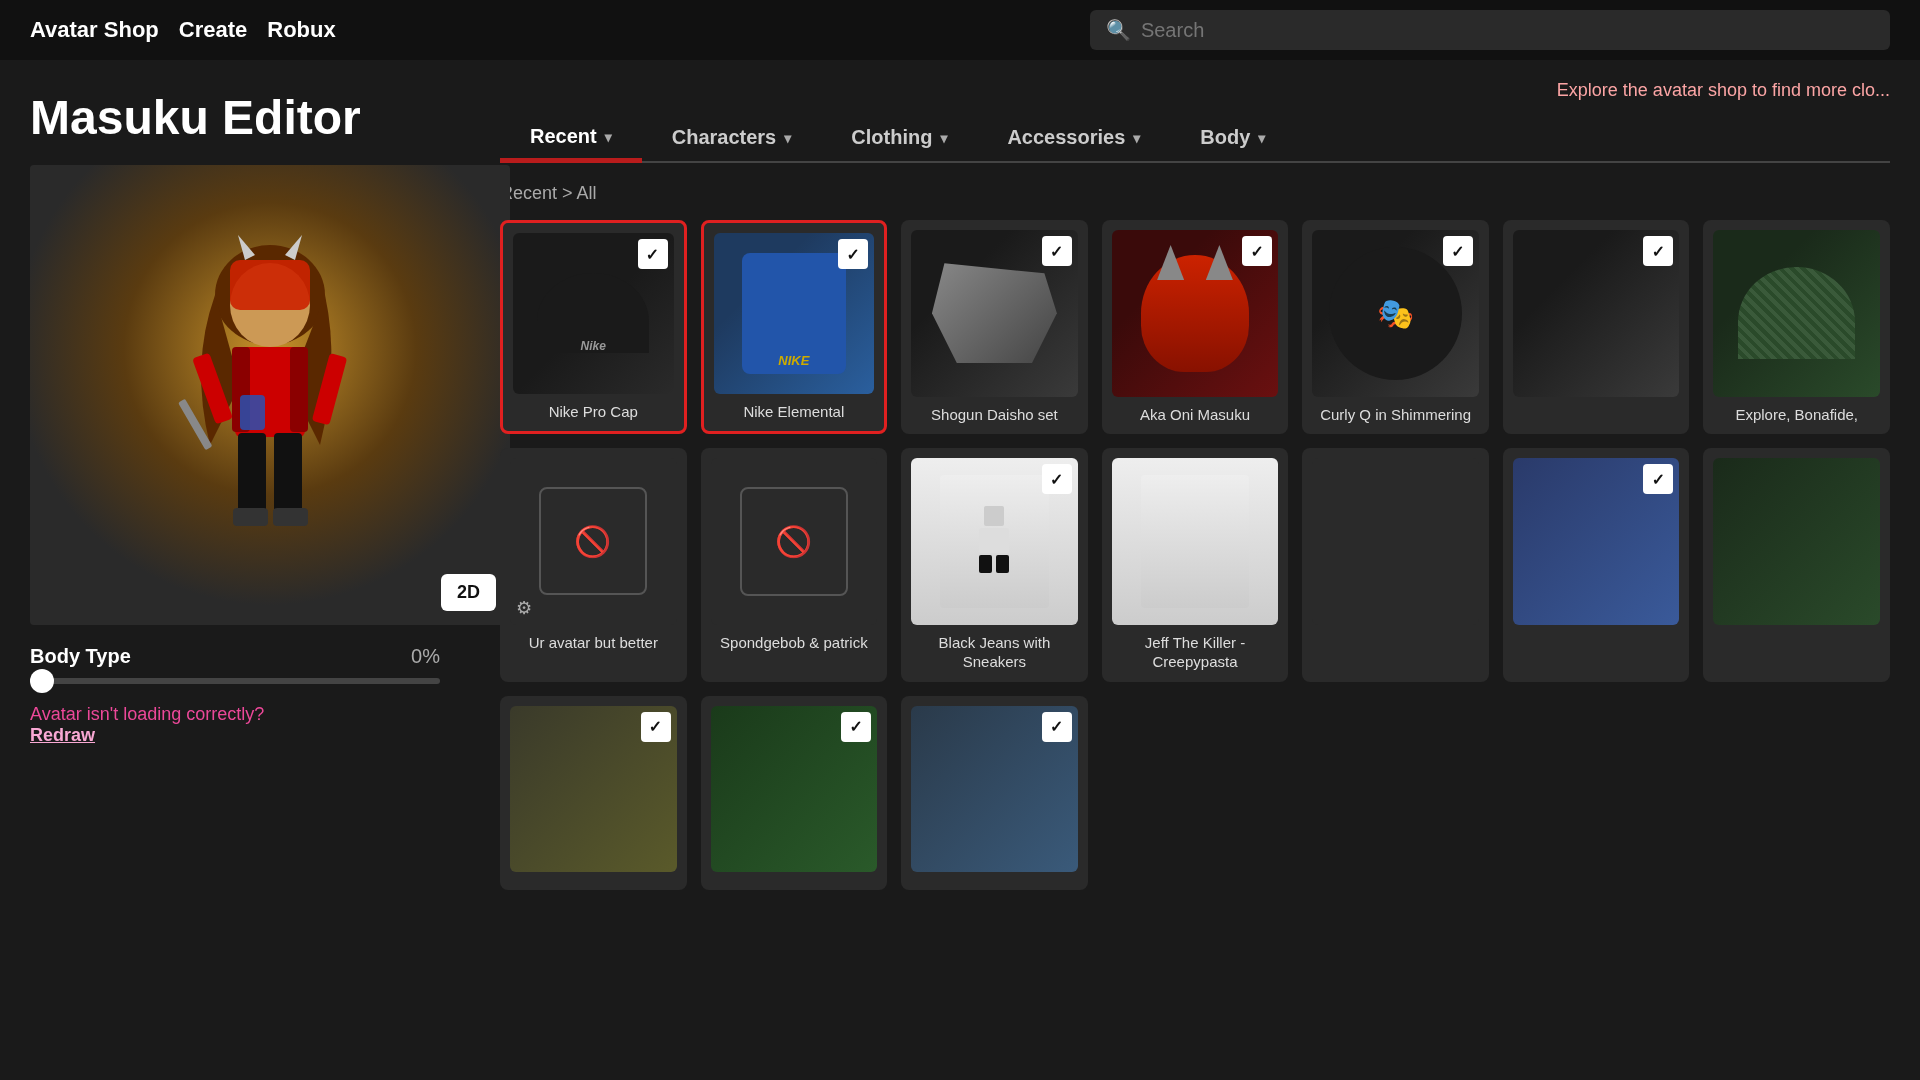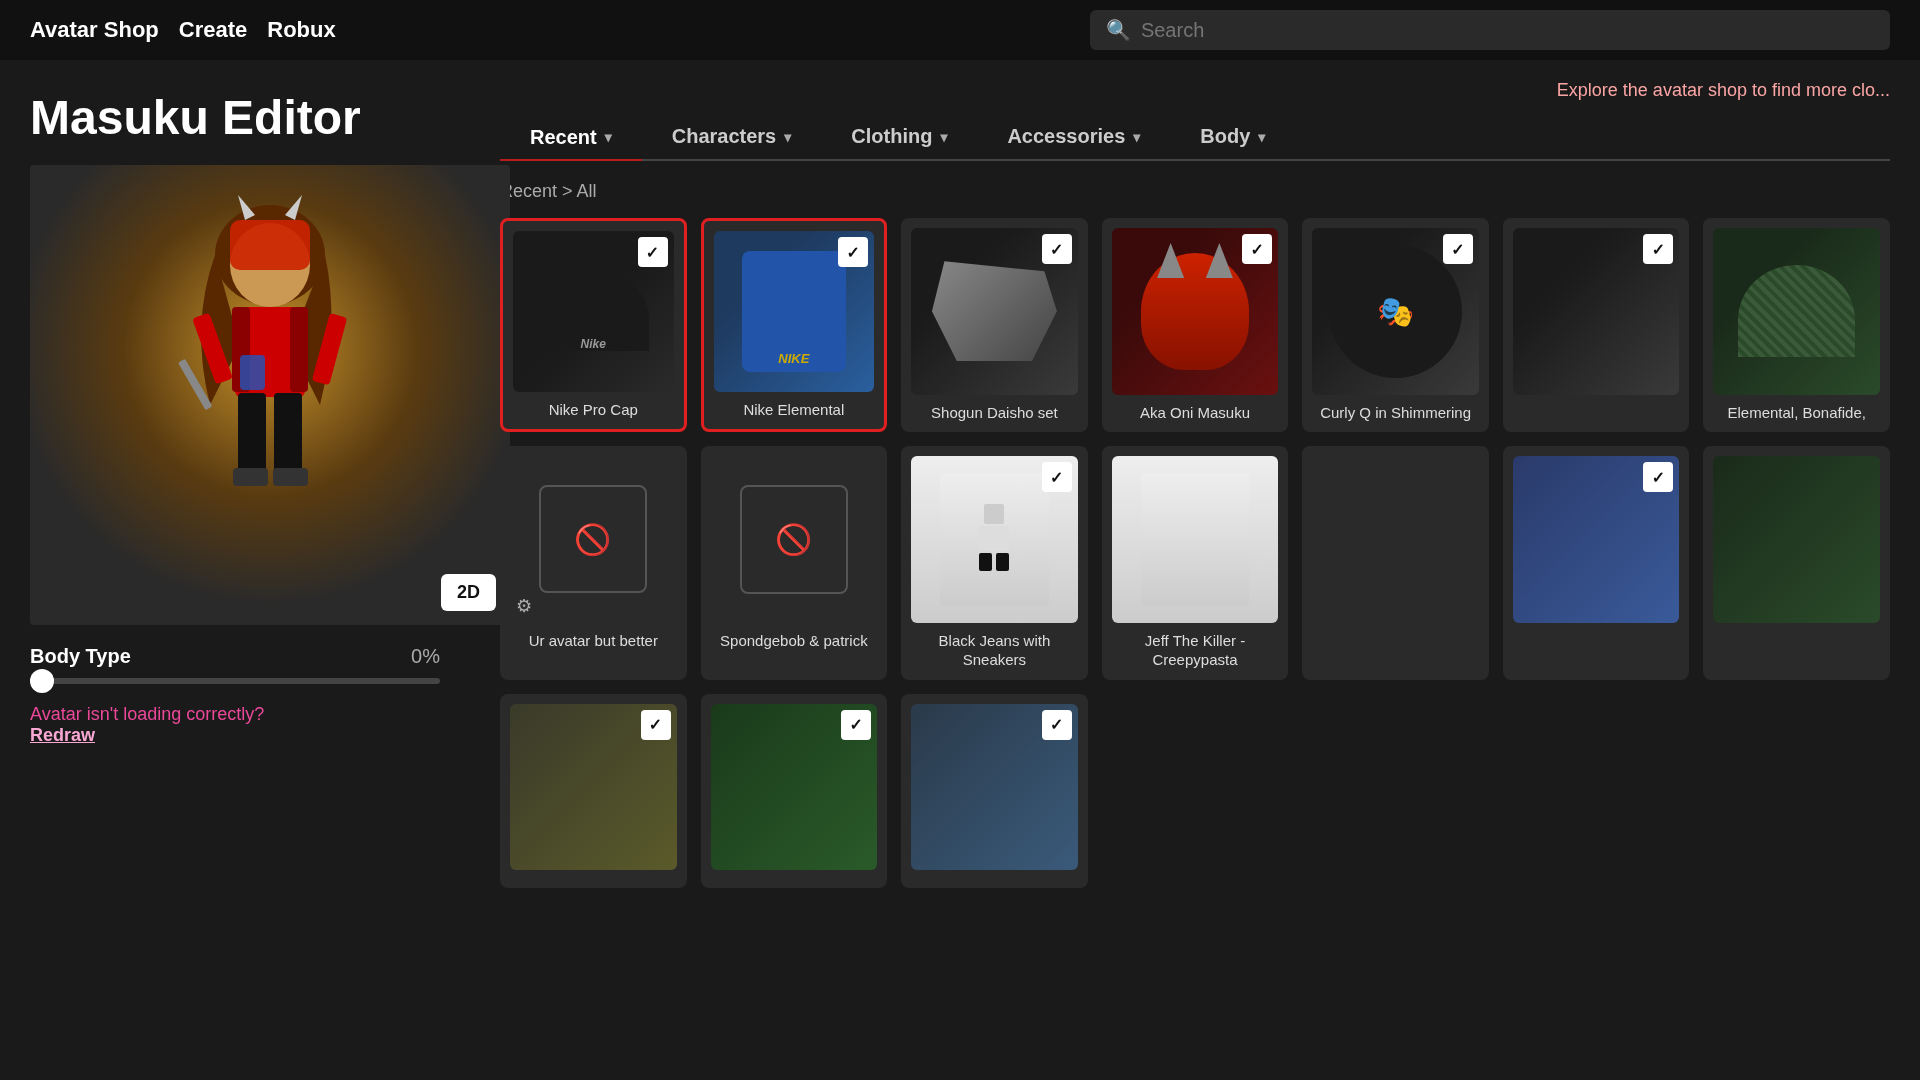--- a/index.html
+++ b/index.html
@@ -68,20 +68,21 @@
       font-weight: 900;
       color: #ffffff;
       margin-bottom: 20px;
     }
     .avatar-preview {
       width: 480px;
       height: 460px;
       background: radial-gradient(circle at 50% 40%, #c8922a 0%, #5a3b10 40%, #2a2a2a 70%);
       border-radius: 4px;
       display: flex;
+      align-items: center;
       justify-content: center;
       position: relative;
       overflow: hidden;
     }
     .btn-2d {
       position: absolute;
       bottom: 14px;
       right: 14px;
       background: #ffffff;
       color: #111;
@@ -165,21 +166,21 @@
       color: #ccc;
       cursor: pointer;
       border-bottom: 3px solid transparent;
       margin-bottom: -2px;
       display: flex;
       align-items: center;
       gap: 8px;
     }
     .filter-tab.active {
       color: #ffffff;
-      border-bottom: 2px solid #b91c1c;
+      border-bottom: 5px solid #b91c1c;
     }
     .chevron {
       font-size: 14px;
       color: #aaa;
     }
 
     
     .breadcrumb {
       font-size: 18px;
       color: #aaa;
@@ -524,21 +525,21 @@
           <div class="item-thumb" style="background: linear-gradient(135deg, #1a1a1a 30%, #3a3a3a 100%);">
             <div class="check-badge">✓</div>
           </div>
           <span class="item-name"></span>
         </div>
 
         <div class="item-card">
           <div class="item-thumb thumb-plaid">
             <div class="plaid-cap-shape"></div>
           </div>
-          <span class="item-name">Elemental, Bonafide,</span>
+          <span class="item-name">Explore, Bonafide,</span>
         </div>
 
         <div class="item-card">
           <div class="item-thumb thumb-unavail">
             <div class="unavail-shape">🚫</div>
             <span class="gear-icon-shape">⚙</span>
           </div>
           <span class="item-name">Ur avatar but better</span>
         </div>
 

